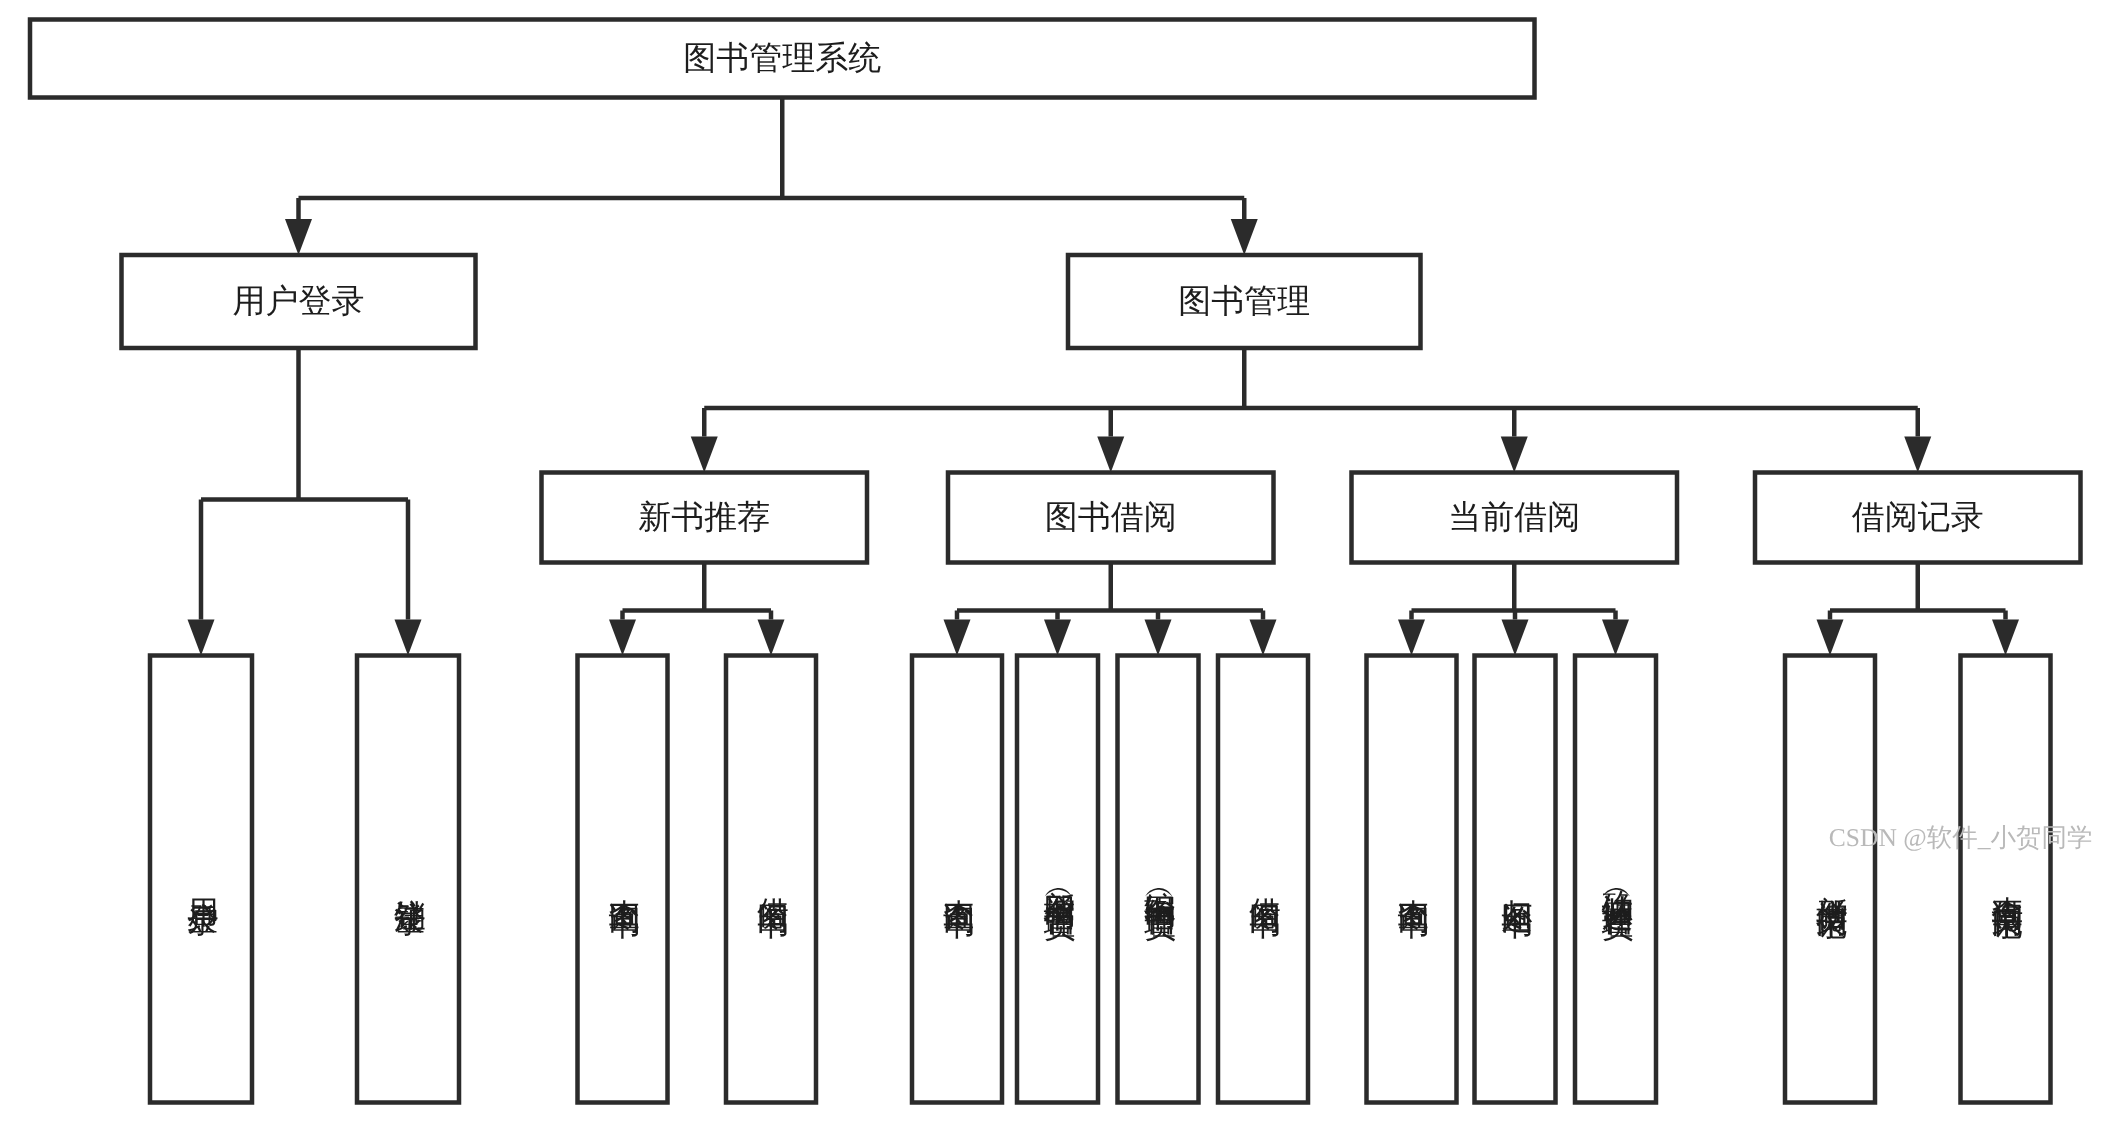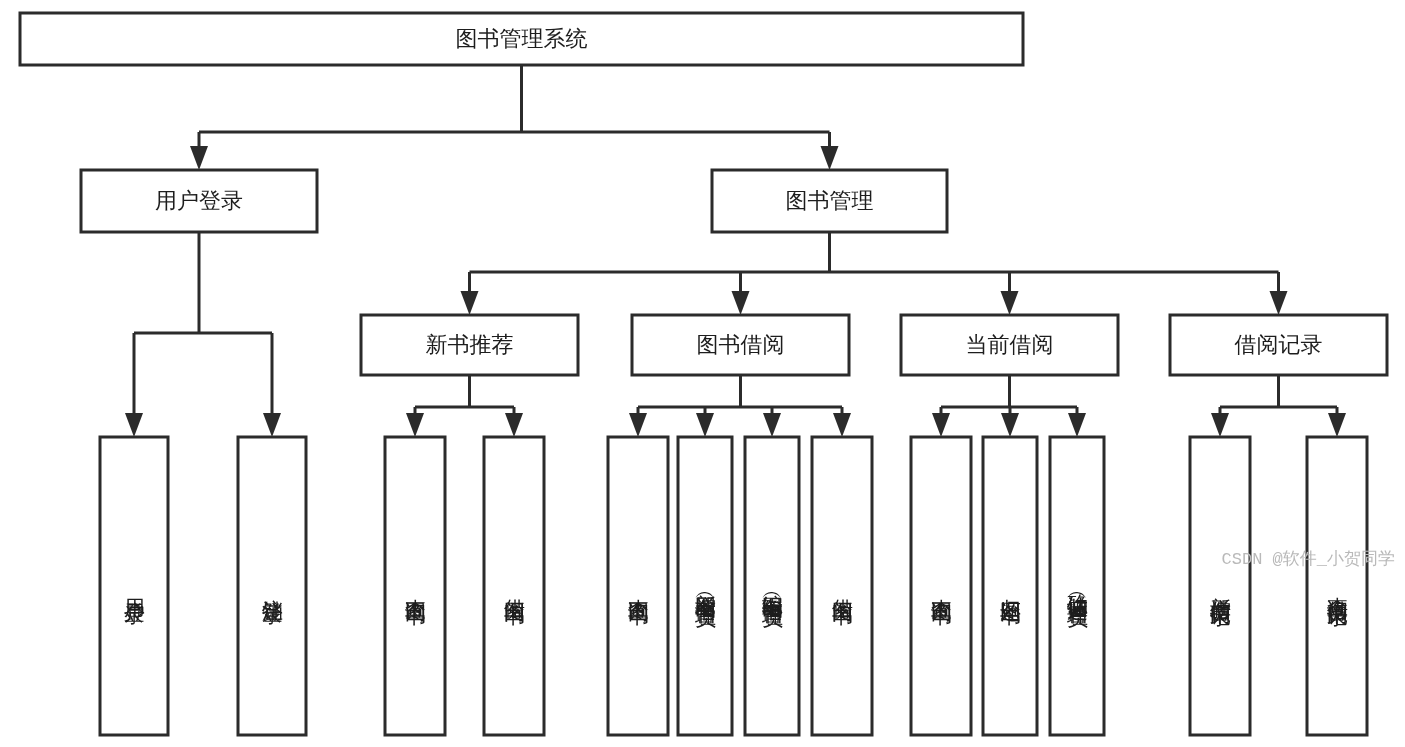--- a/index.html
+++ b/index.html
@@ -62,21 +62,21 @@
     line-height: 1.18;
     color: #1d1d1d;
     letter-spacing: 2px;
     white-space: nowrap;
     pointer-events: none;
   }
   .watermark {
     position: absolute;
     right: 10px;
     bottom: 6px;
-    font-family: Liberation Mono, monospace;
+    font-family: Liberation Serif, serif;
     font-size: 17px;
     color: #b9b9b9;
     white-space: nowrap;
     user-select: none;
   }
 </style>
 </head>
 <body>
 
 <div id="diagram-root">

